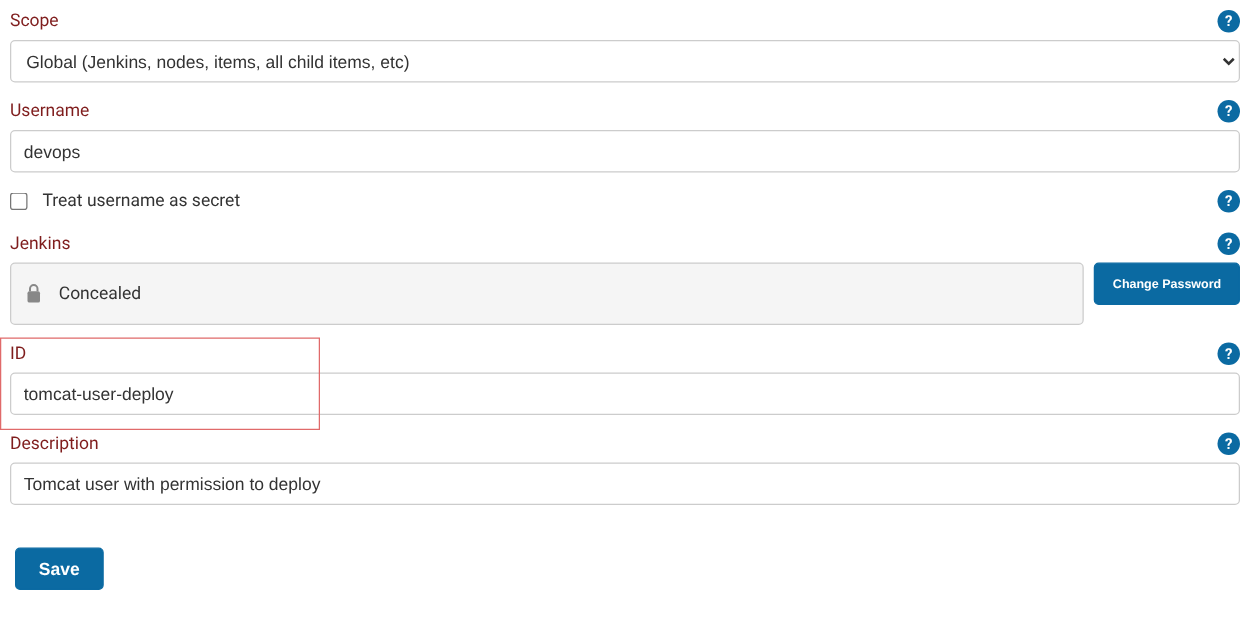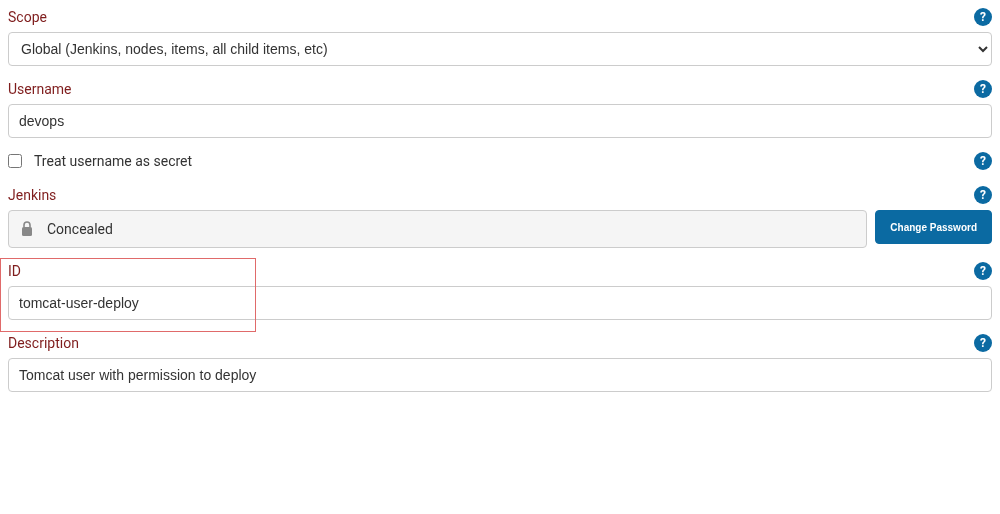--- a/index.html
+++ b/index.html
@@ -69,21 +69,21 @@
     display: flex;
     gap: 8px;
   }
   .password-field {
     flex: 1;
     display: flex;
     align-items: center;
     border: 1px solid #ccc;
     border-radius: 4px;
     background: #f5f5f5;
-    height: 38px;
+    height: 50px;
     padding: 0 10px;
     gap: 12px;
   }
   .lock-icon {
     width: 16px;
     height: 18px;
     display: flex;
     align-items: center;
     justify-content: center;
   }
@@ -191,14 +191,15 @@
   
   <div class="form-row">
     <div class="label-row">
       <span class="label-text">Description</span>
       <span class="help-icon">?</span>
     </div>
     <input type="text" class="form-control" value="Tomcat user with permission to deploy" style="">
   </div>
 
   
+  <button class="btn-save">Save</button>
 
 </div>
 
 </body></html>

